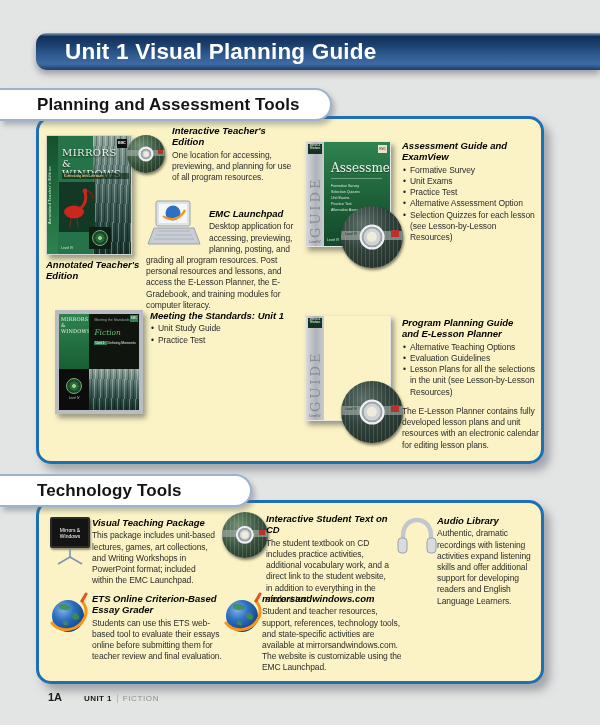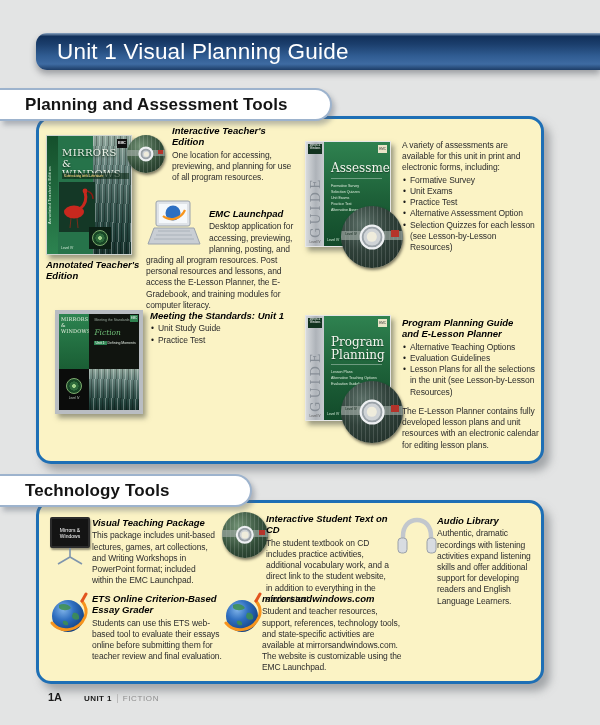--- a/index.html
+++ b/index.html
@@ -12,34 +12,34 @@
     overflow:hidden;
   }
   
   .header-bar{
     position:absolute;left:36px;right:0;top:33px;height:37px;
     border-radius:11px 0 0 11px;
     background:linear-gradient(180deg,#8da7c4 0%,#11305a 9%,#1b3e6c 30%,#305c92 62%,#3e6ba2 84%,#1d3d67 100%);
     box-shadow:0 4px 6px rgba(70,75,85,.45);
   }
   .header-bar h1{
-    font-size:22.5px;font-weight:normal;color:#ffffff;
-    line-height:37px;padding-left:21px;letter-spacing:.2px;
+    font-size:22.5px;font-weight:bold;color:#ffffff;
+    line-height:37px;padding-left:29px;letter-spacing:.2px;
   }
   
   .tab{
     position:absolute;left:0;height:33px;background:#ffffff;
     border:2px solid #9db3cd;border-left:none;
     border-radius:0 17px 17px 0;
     box-shadow:3px 4px 5px rgba(90,100,115,.4);
     z-index:6;
   }
   .tab span{
     display:block;font-size:17px;font-weight:bold;color:#141414;
-    line-height:29px;padding-left:25px;letter-spacing:.1px;
+    line-height:29px;padding-left:37px;letter-spacing:.1px;
   }
   #tab-planning{top:88px;width:332px}
   #tab-technology{top:474px;width:252px}
   
   .cream-box{
     position:absolute;left:36px;width:508px;
     background:#fbf3c5;border:3px solid #1e6fb5;border-radius:15px;
     box-shadow:6px 7px 8px rgba(110,115,120,.55);
     z-index:1;
   }
@@ -321,45 +321,35 @@
 </div>
 <div class="cd" id="as-cd">
   <div class="cd-band">
       <span>Level IV</span>
     </div>
   <div class="cd-tag"></div>
   <div class="cd-hole"></div>
 </div>
 
 <div class="tblock" id="as-block">
-  <p>A variety of assessments are available for this unit in print and electronic forms, including:</p>
+  <h3>Assessment Guide and ExamView</h3>
   <ul>
     <li>Formative Survey</li>
     <li>Unit Exams</li>
     <li>Practice Test</li>
     <li>Alternative Assessment Option</li>
     <li>Selection Quizzes for each lesson (see Lesson-by-Lesson Resources)</li>
   </ul>
 </div>
 
 <div class="guide-book" id="pp-book">
   <div class="gb-spine">
     <div class="gb-brand">Mirrors &amp; Windows</div>
     <div class="gb-guide">GUIDE</div>
     <div class="gb-level">Level IV</div>
-  </div>
-  <div class="gb-cover">
-    <div class="gb-tag">EMC</div>
-    <div class="gb-title pre">Program
-Planning</div>
-    <div class="gb-rule"></div>
-    <div class="gb-toc pre">Lesson Plans
-Alternative Teaching Options
-Evaluation Guidelines</div>
-    <div class="level-tag">Level IV</div>
   </div>
 </div>
 <div class="cd" id="pp-cd">
   <div class="cd-band">
       <span>Level IV</span>
     </div>
   <div class="cd-tag"></div>
   <div class="cd-hole"></div>
 </div>
 

